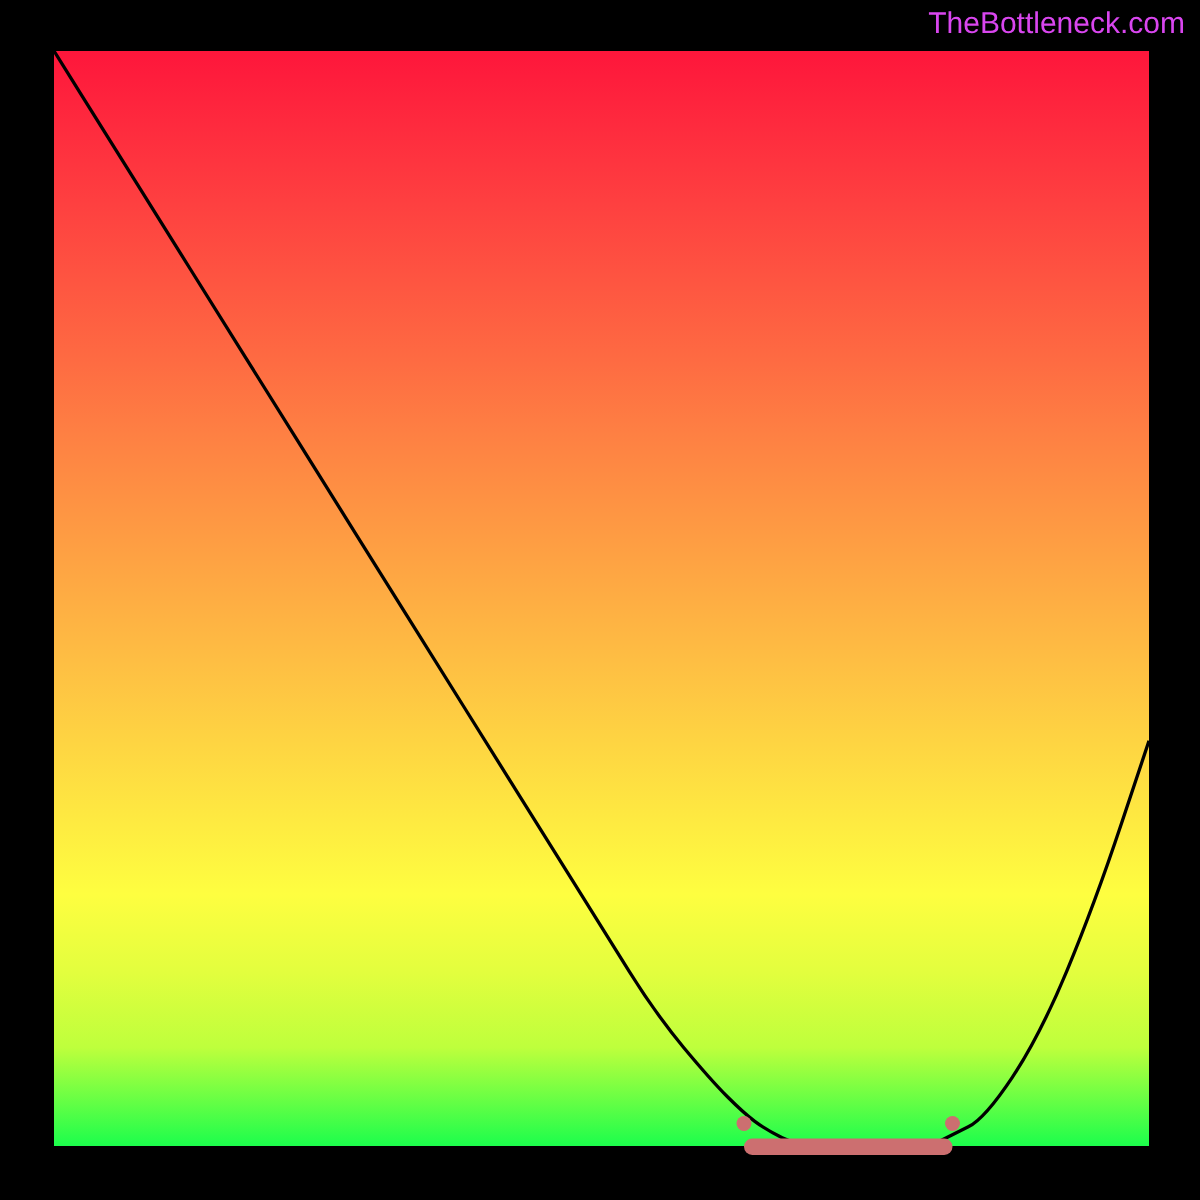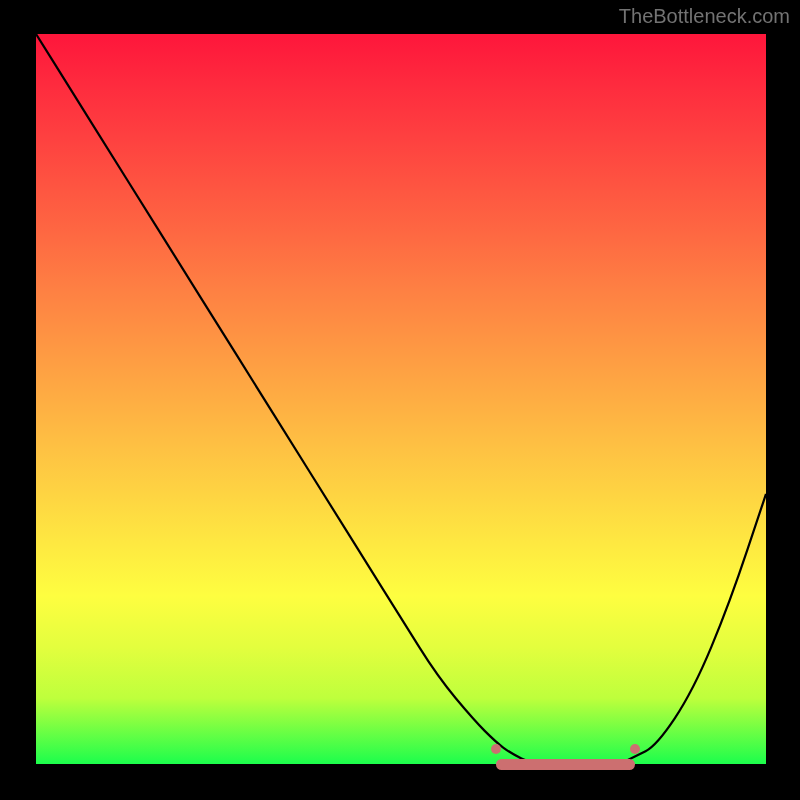--- a/index.html
+++ b/index.html
@@ -1,17 +1,17 @@
 <!DOCTYPE html>
 <html><head>
 <meta charset="utf-8">
 <style>
   * { margin: 0; padding: 0; box-sizing: border-box; }
   body { width: 800px; height: 800px; background: #000; position: relative; font-family: Arial, sans-serif; overflow: hidden; }
-  .watermark { position: absolute; top: 5px; right: 10px; color: #737373; font-size: 20px; font-weight: 500; z-index: 10; }
+  .watermark { position: absolute; top: 5px; right: 10px; color: #d946ef; font-size: 20px; font-weight: 500; z-index: 10; }
   .plot-area { position: absolute; left: 36px; top: 34px; width: 730px; height: 730px; }
   .gradient-bg { width: 100%; height: 100%; background: linear-gradient(to bottom,
       #fe163b 0%, #fe2b3e 7%, #fe4040 14%, #fe5541 21%, #fe6a42 28%,
       #fe8043 35%, #fe9543 42%, #feaa43 49%, #febf43 56%, #fed442 63%,
       #fee941 70%, #fefe40 77%, #e3fe3e 84%, #beff3c 91%, #1cfe4c 100%);
   }
   .curve { position: absolute; left: 0; top: 0; width: 100%; height: 100%; }
   .trough-band { position: absolute; bottom: 0; height: 11px; background: #cc6f70; border-radius: 6px; }
   .dot { position: absolute; width: 10px; height: 10px; border-radius: 50%; background: #cc6f70; }
 </style>

